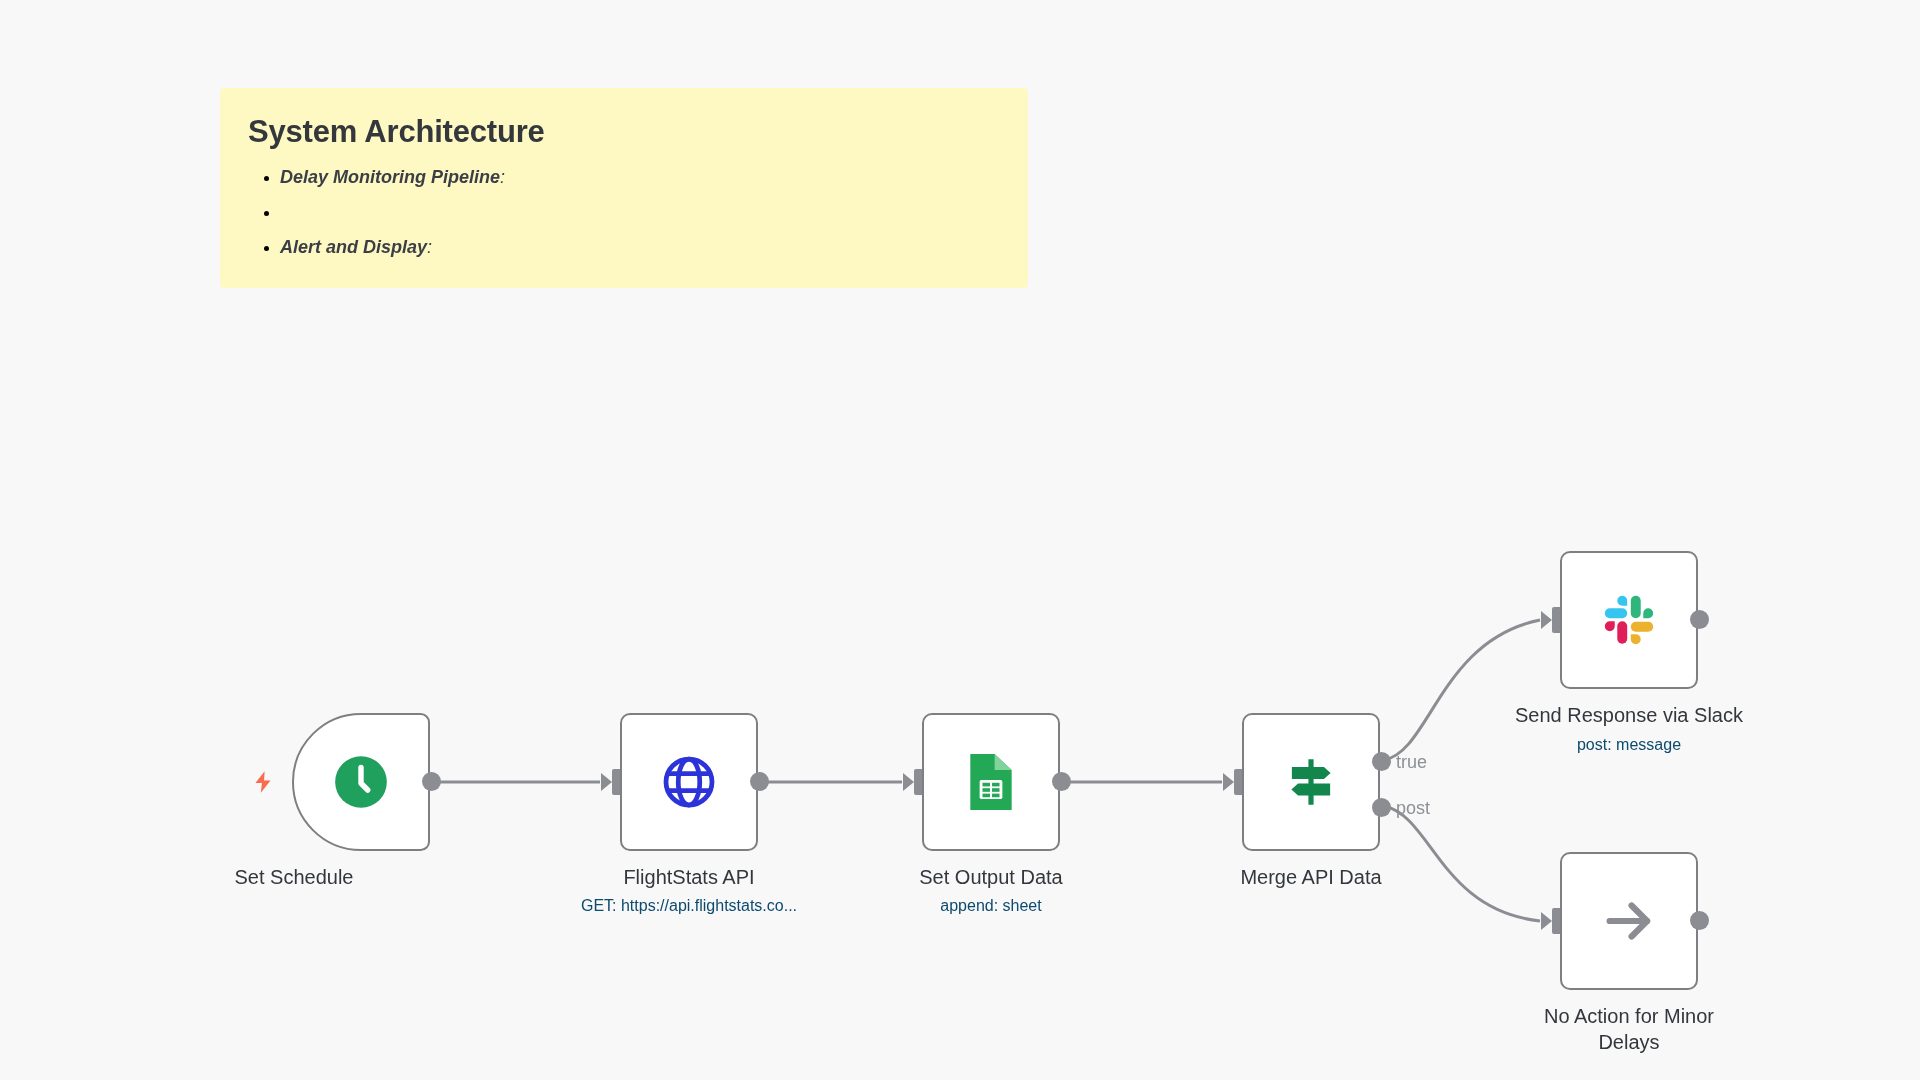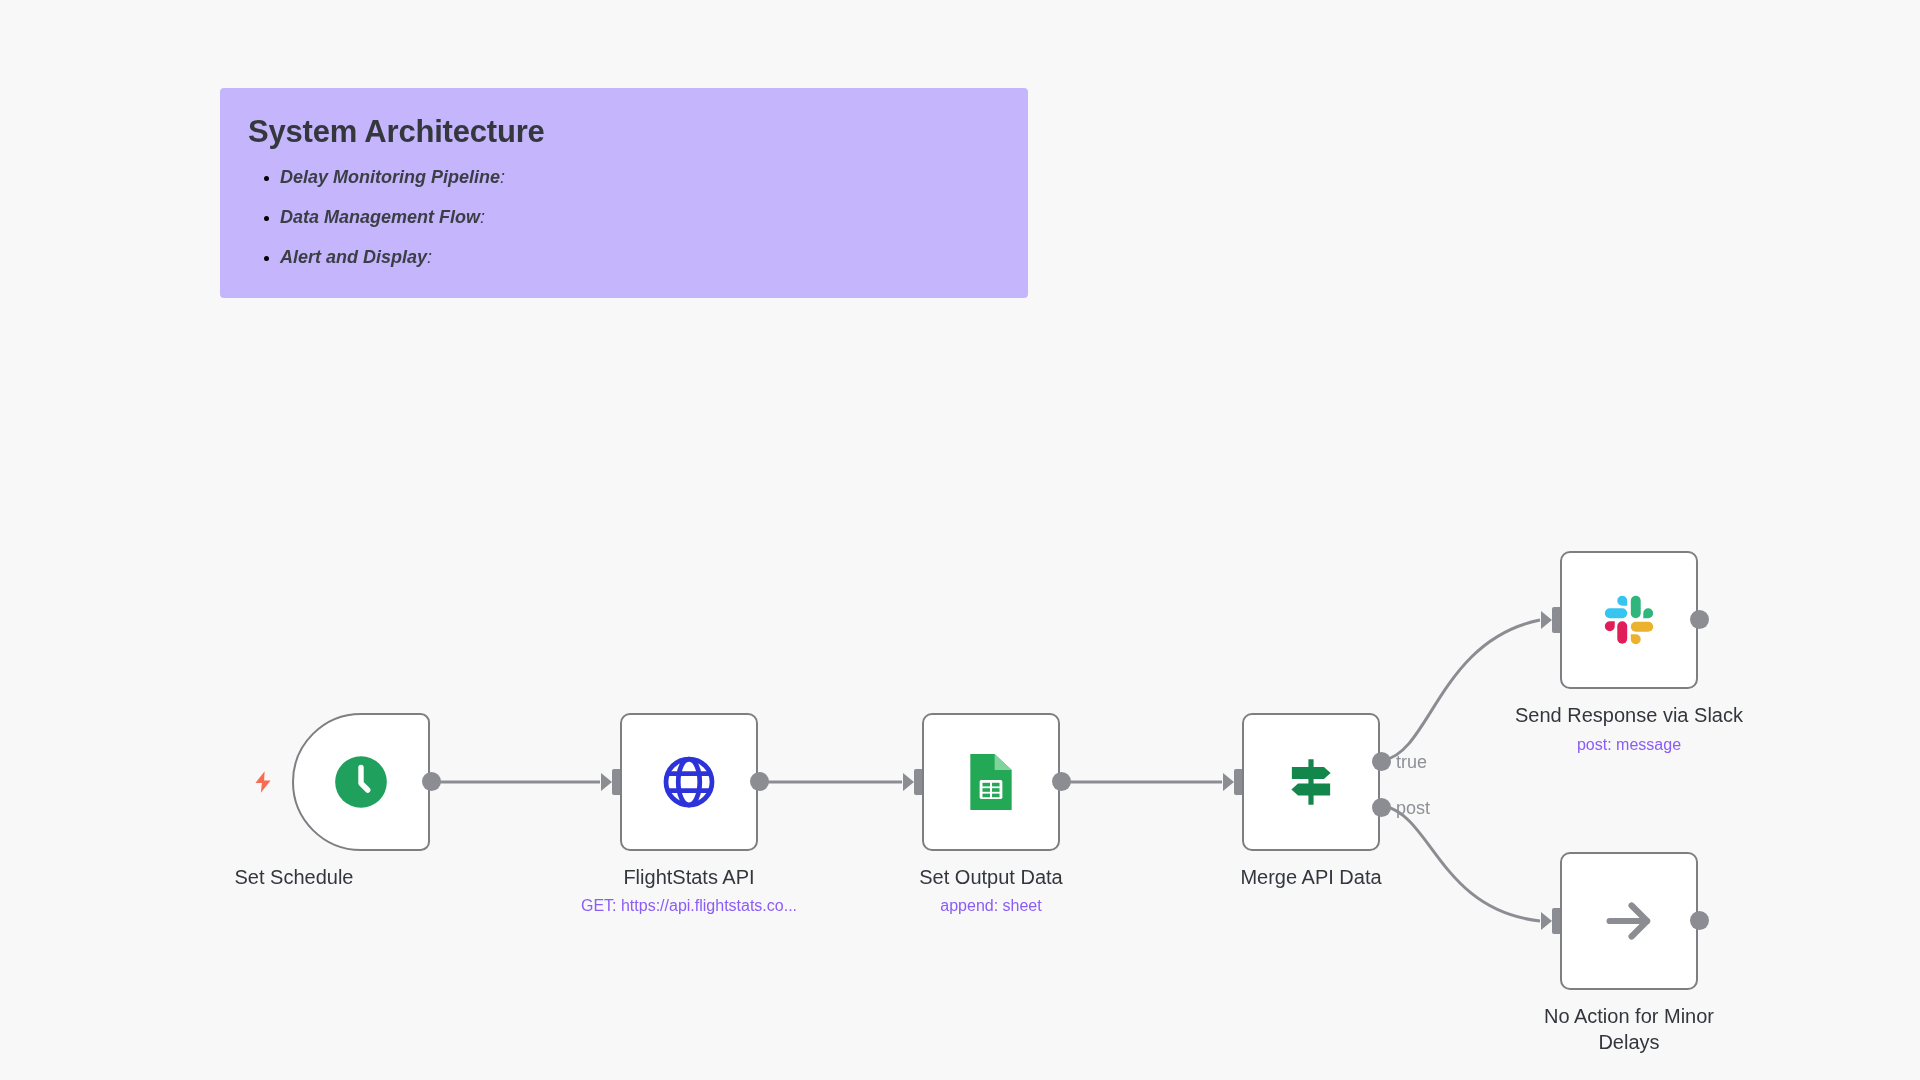--- a/index.html
+++ b/index.html
@@ -10,21 +10,21 @@
     font-family: "Liberation Sans", sans-serif;
     overflow: hidden;
   }
   #page { position: relative; width: 1920px; height: 1080px; background: #f8f8f8; }
 
   
   .arch-card {
     position: absolute;
     left: 220px; top: 88px;
     width: 808px;
-    background: #c4b5fd;
+    background: #fef9c3;
     border-radius: 4px;
     padding: 26px 30px 26px 28px;
   }
   .arch-title {
     font-size: 31px;
     font-weight: bold;
     color: #34383d;
     margin: 0 0 14px 0;
     letter-spacing: -0.2px;
   }
@@ -61,21 +61,21 @@
     text-align: center;
     font-size: 20px;
     color: #33373d;
     line-height: 1.28;
   }
   .node-sub {
     position: absolute;
     width: 300px;
     text-align: center;
     font-size: 16px;
-    color: #8b5cf6;
+    color: #0c4a6e;
   }
 
   
   .out-dot {
     position: absolute;
     width: 19px; height: 19px;
     background: #8b8d92;
     border-radius: 50%;
   }
   .in-tab {
@@ -111,21 +111,20 @@
   <div class="arch-card">
     <h1 class="arch-title">System Architecture</h1>
 
     <ul class="lvl1">
 
       <li>
         <div class="grp-label"><span>Delay Monitoring Pipeline</span><span class="plain">:</span></div>
       </li>
 
       <li>
-        <div class="grp-label"><span>Data Management Flow</span><span class="plain">:</span></div>
       </li>
 
       <li>
         <div class="grp-label"><span>Alert and Display</span><span class="plain">:</span></div>
       </li>
 
     </ul>
   </div>
 
   <div id="flow">

